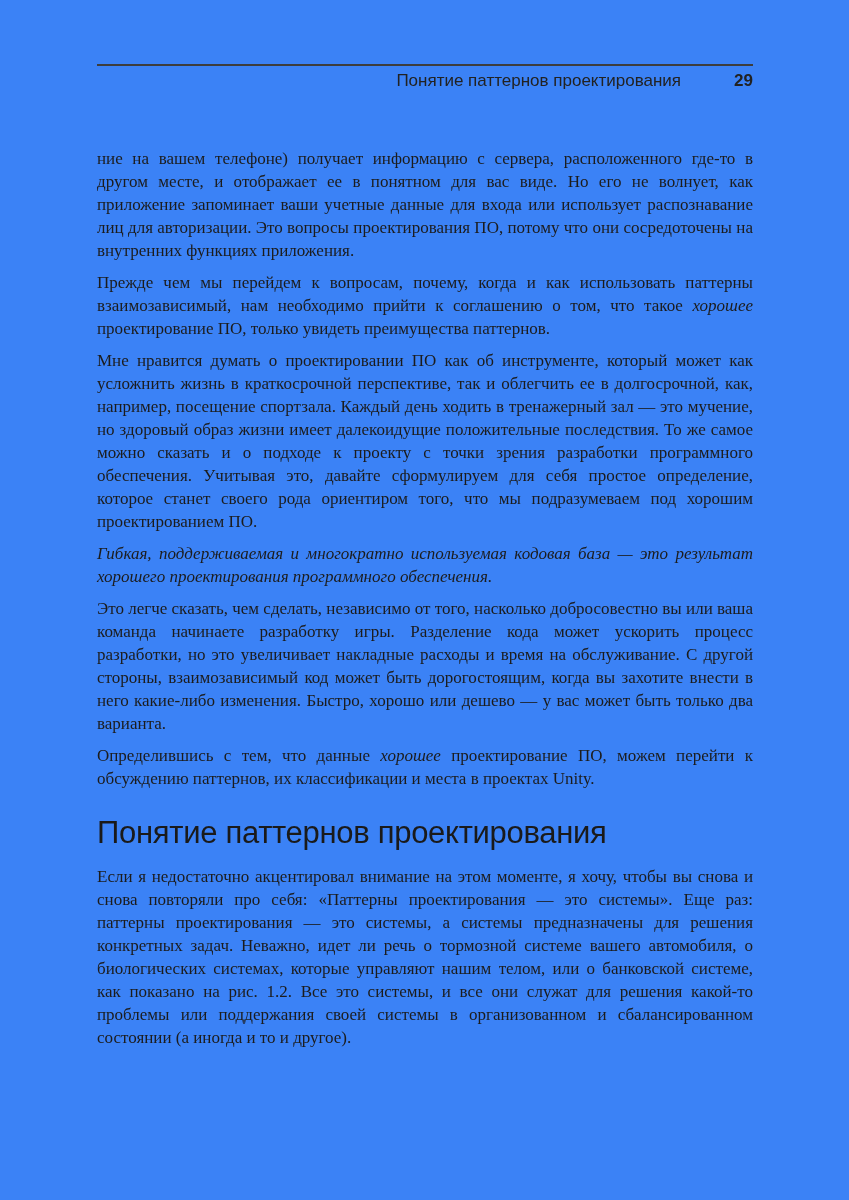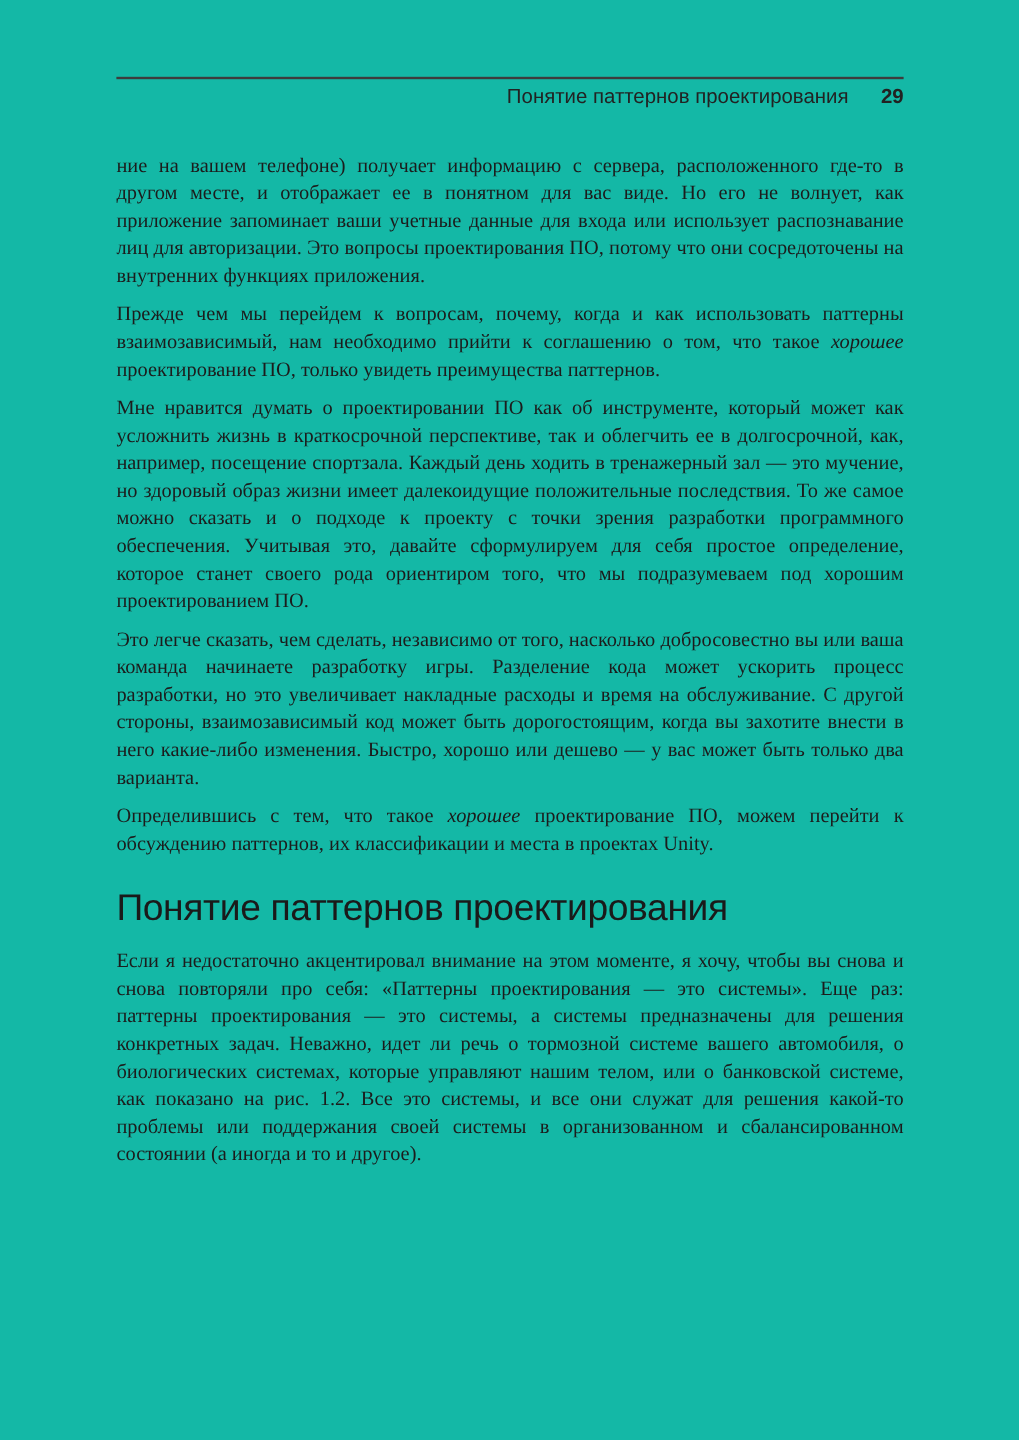--- a/index.html
+++ b/index.html
@@ -1,20 +1,20 @@
 <!DOCTYPE html>
 <html><head>
 <meta charset="utf-8">
 <style>
   html, body { margin: 0; padding: 0; background: #ffffff; }
   .page {
     position: relative;
     width: 849px;
     height: 1200px;
-    background: #14b8a6;
+    background: #3b82f6;
     font-family: "Liberation Serif", serif;
     color: #1c1c1c;
     overflow: hidden;
   }
   .content {
     position: absolute;
     left: 97px;
     top: 64px;
     width: 656px;
   }
@@ -23,28 +23,28 @@
     padding-top: 5px;
     display: flex;
     justify-content: flex-end;
     align-items: baseline;
     gap: 27px;
     font-family: "Liberation Sans", sans-serif;
     font-size: 17px;
     line-height: 20px;
     color: #222222;
   }
-  .rh-num { font-weight: bold; }
+  .rh-num { font-weight: bold; margin-left: 26px; }
   .para {
     font-size: 17px;
     line-height: 23px;
     text-align: justify;
     margin: 9px 0 0 0;
   }
-  .para.first { margin-top: 35px; }
+  .para.first { margin-top: 56px; }
   .it { font-style: italic; margin-top: 28px; }
   .italic-para { font-style: italic; }
   .section-heading {
     font-family: "Liberation Sans", sans-serif;
     font-weight: normal;
     font-size: 31px;
     line-height: 40px;
     letter-spacing: -0.3px;
     color: #1a1a1a;
     margin: 23px 0 12px 0;
@@ -60,23 +60,24 @@
       <span class="rh-title">Понятие паттернов проектирования</span>
       <span class="rh-num">29</span>
     </div>
 
     <p class="para first"><span>ние на вашем телефоне) получает информацию с сервера, расположенного где-то в другом месте, и отображает ее в понятном для вас виде. Но его не волнует, как приложение запоминает ваши учетные данные для входа или использует распознавание лиц для авторизации. Это вопросы проектирования ПО, потому что они сосредоточены на внутренних функциях приложения.</span></p>
 
     <p class="para"><span>Прежде чем мы перейдем к вопросам, почему, когда и как использовать паттерны взаимозависимый, нам необходимо прийти к соглашению о том, что такое </span><span class="it">хорошее</span><span> проектирование ПО, только увидеть преимущества паттернов.</span></p>
 
     <p class="para"><span>Мне нравится думать о проектировании ПО как об инструменте, который может как усложнить жизнь в краткосрочной перспективе, так и облегчить ее в долгосрочной, как, например, посещение спортзала. Каждый день ходить в тренажерный зал — это мучение, но здоровый образ жизни имеет далекоидущие положительные последствия. То же самое можно сказать и о подходе к проекту с точки зрения разработки программного обеспечения. Учитывая это, давайте сформулируем для себя простое определение, которое станет своего рода ориентиром того, что мы подразумеваем под хорошим проектированием ПО.</span></p>
 
+    <p class="para italic-para"><span>Гибкая, поддерживаемая и многократно используемая кодовая база — это результат хорошего проектирования программного обеспечения.</span></p>
 
     <p class="para"><span>Это легче сказать, чем сделать, независимо от того, насколько добросовестно вы или ваша команда начинаете разработку игры. Разделение кода может ускорить процесс разработки, но это увеличивает накладные расходы и время на обслуживание. С другой стороны, взаимозависимый код может быть дорогостоящим, когда вы захотите внести в него какие-либо изменения. Быстро, хорошо или дешево — у вас может быть только два варианта.</span></p>
 
-    <p class="para"><span>Определившись с тем, что такое </span><span class="it">хорошее</span><span> проектирование ПО, можем перейти к обсуждению паттернов, их классификации и места в проектах Unity.</span></p>
+    <p class="para"><span>Определившись с тем, что данные </span><span class="it">хорошее</span><span> проектирование ПО, можем перейти к обсуждению паттернов, их классификации и места в проектах Unity.</span></p>
 
     <h1 class="section-heading">Понятие паттернов проектирования</h1>
 
     <p class="para" style="margin-top:0;"><span>Если я недостаточно акцентировал внимание на этом моменте, я хочу, чтобы вы снова и снова повторяли про себя: «Паттерны проектирования — это системы». Еще раз: паттерны проектирования — это системы, а системы предназначены для решения конкретных задач. Неважно, идет ли речь о тормозной системе вашего автомобиля, о биологических системах, которые управляют нашим телом, или о банковской системе, как показано на рис. 1.2. Все это системы, и все они служат для решения какой-то проблемы или поддержания своей системы в организованном и сбалансированном состоянии (а иногда и то и другое).</span></p>
 
   </div>
 </div>
 
 </body></html>

